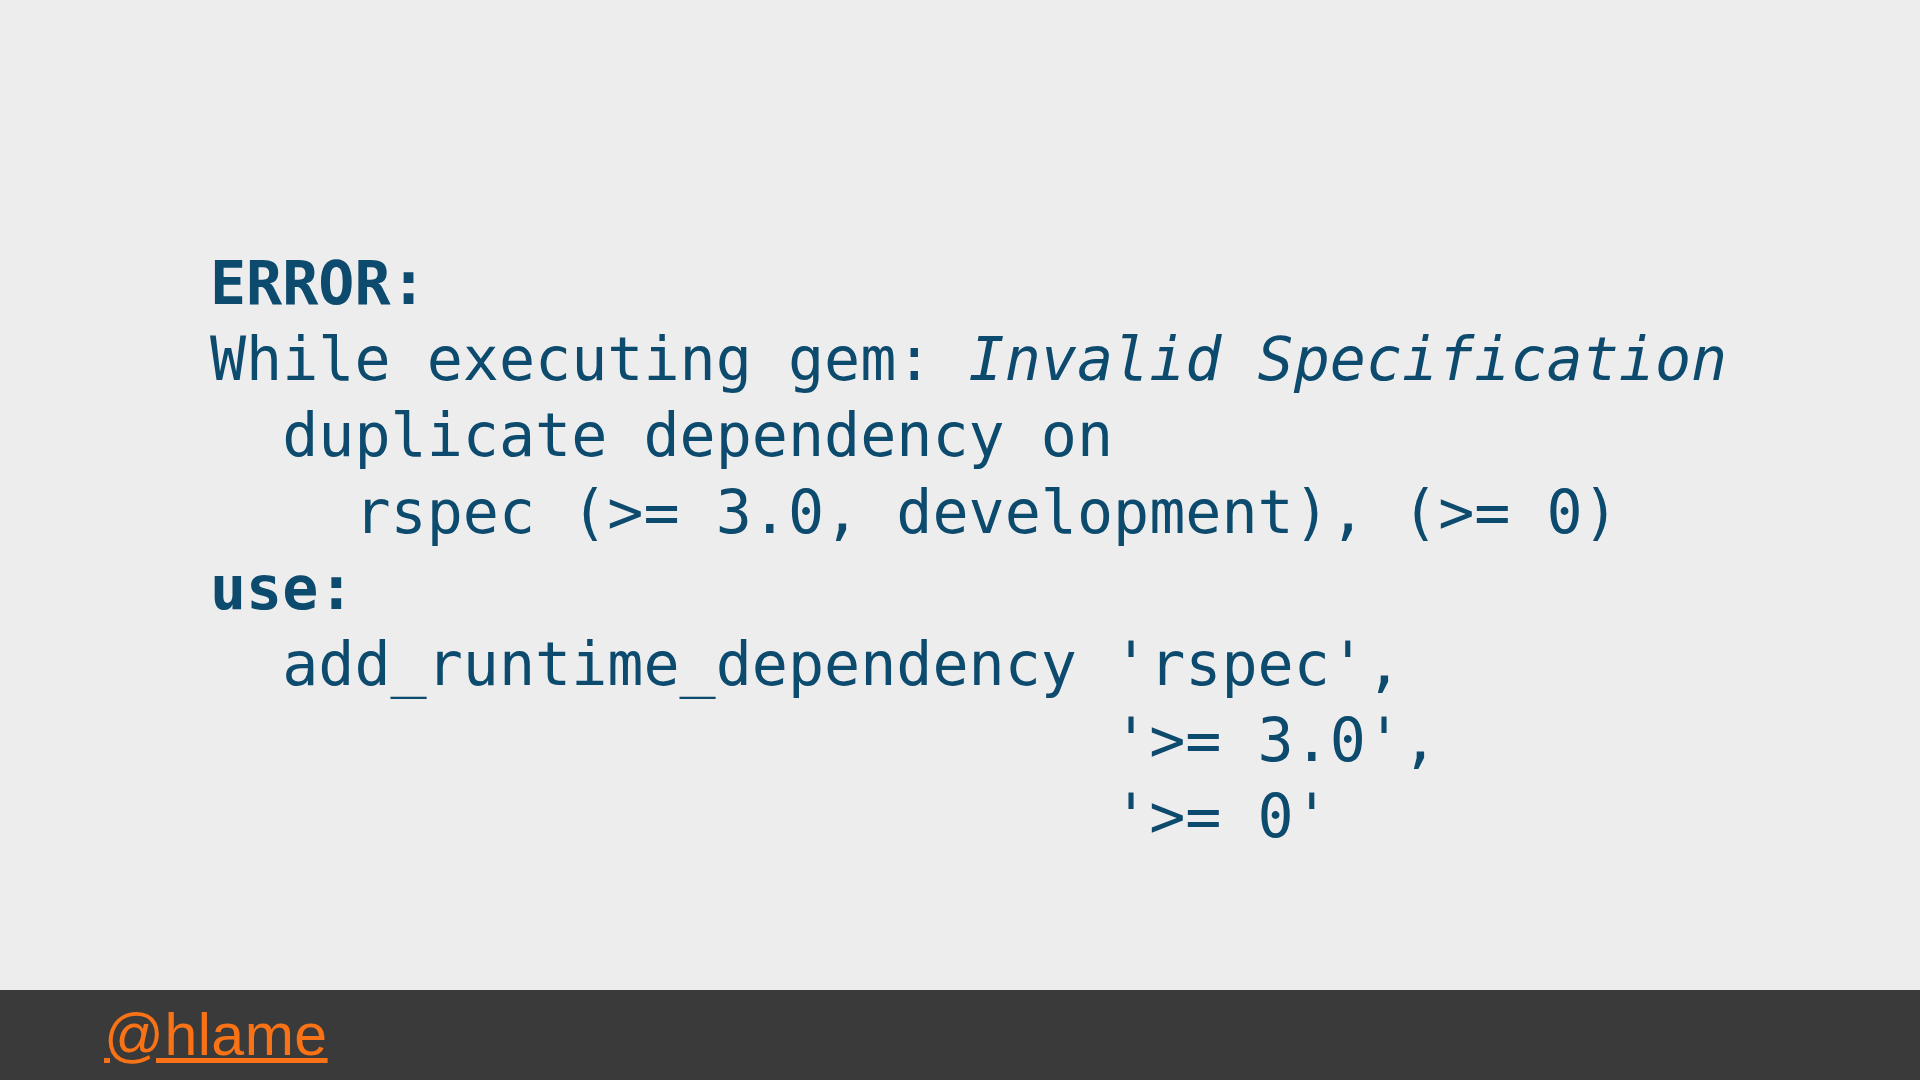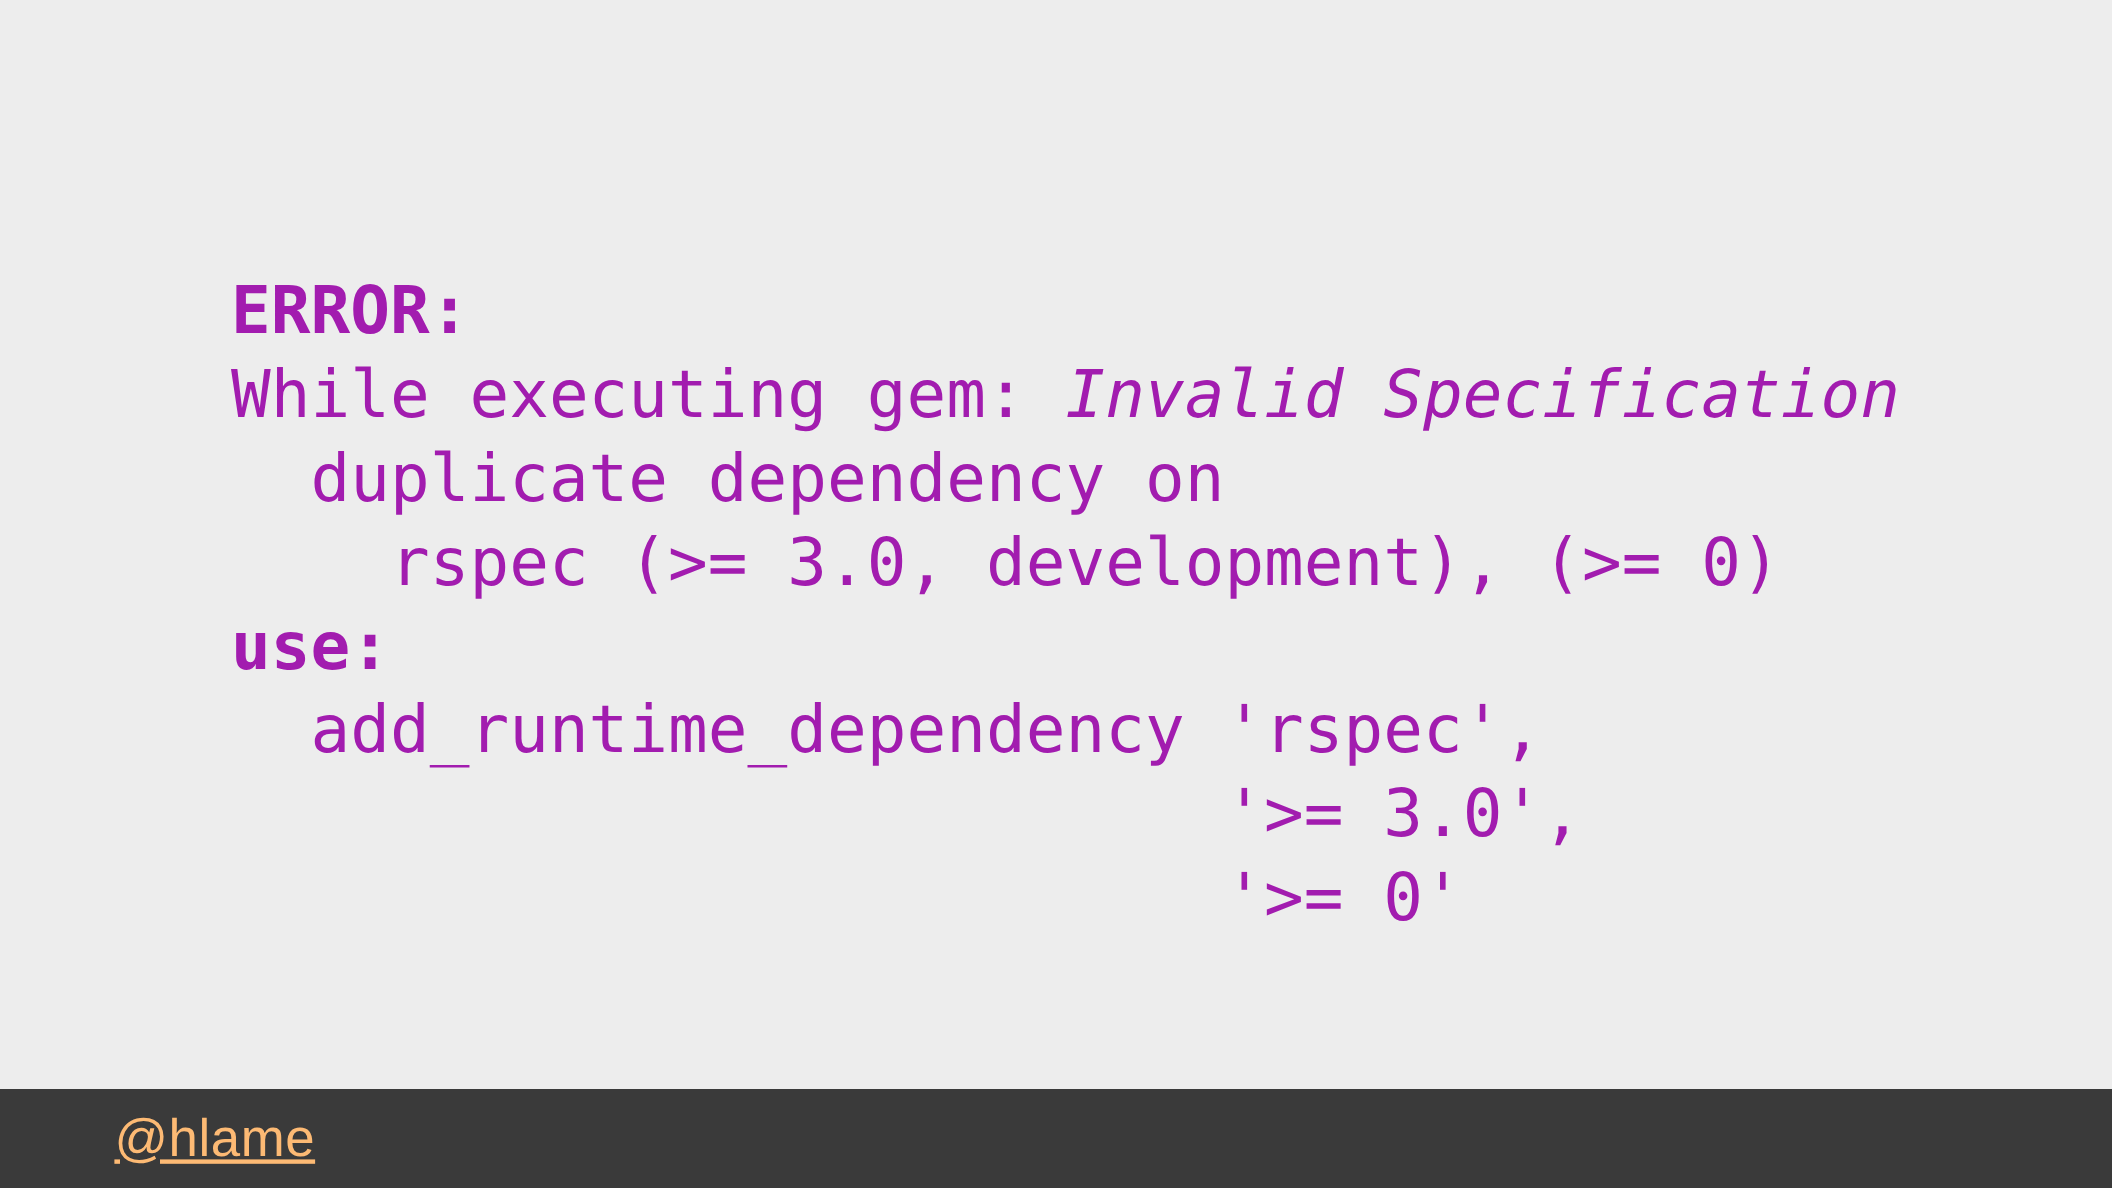--- a/index.html
+++ b/index.html
@@ -8,40 +8,40 @@
     background: #ededed;
     font-family: "Consolas", "Menlo", "DejaVu Sans Mono", "Courier New", monospace;
     position: relative;
   }
   .slide-content {
     position: absolute;
     left: 210px;
     top: 245px;
     font-size: 60px;
     line-height: 1.27;
-    color: #a21caf;
+    color: #0c4a6e;
     white-space: pre;
   }
   .bold { font-weight: 700; }
   .italic { font-style: italic; }
   .footer {
     position: absolute;
     left: 0;
     right: 0;
     bottom: 0;
     height: 90px;
     background: #3a3a3a;
     display: flex;
     align-items: center;
     padding-left: 104px;
   }
   .handle {
-    color: #fdba74;
+    color: #f97316;
     font-family: -apple-system, BlinkMacSystemFont, "Segoe UI", "Helvetica Neue", Arial, sans-serif;
-    font-size: 48px;
+    font-size: 59px;
     text-decoration: underline;
     letter-spacing: 0.5px;
   }
 </style>
 </head>
 <body>
 
 <div class="slide-content"><span class="bold">ERROR:</span>
 <span>While executing gem: </span><span class="italic">Invalid Specification</span>
 <span>  duplicate dependency on</span>

